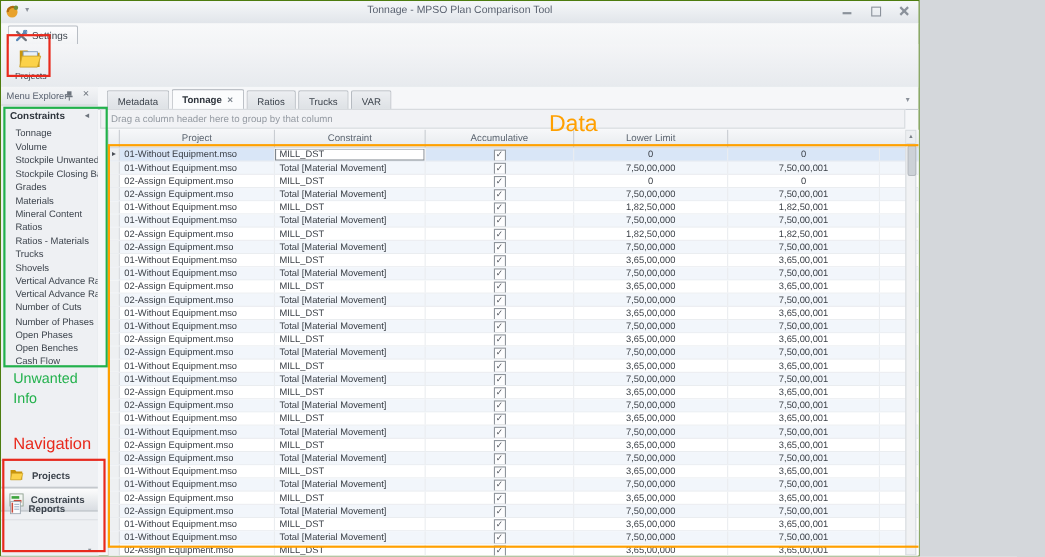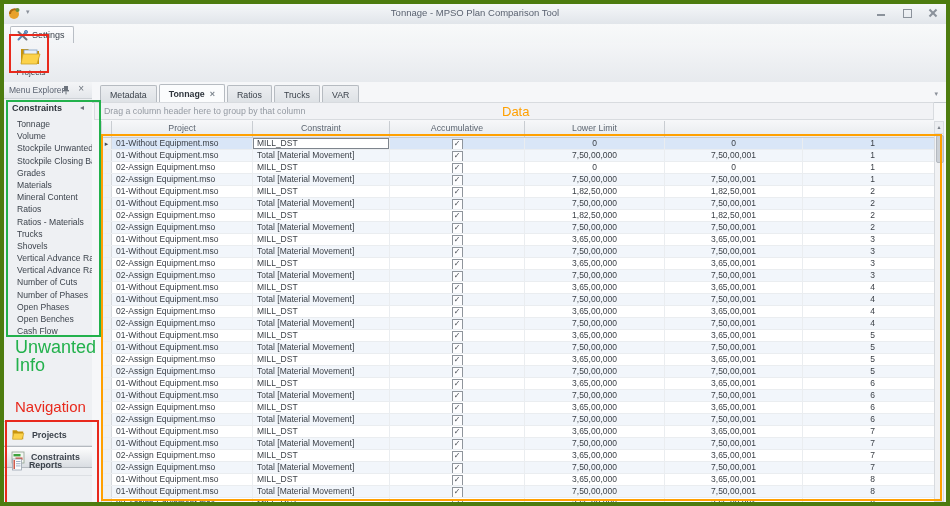--- a/index.html
+++ b/index.html
@@ -1,17 +1,17 @@
 <!DOCTYPE html>
 <html><head>
 <meta charset="utf-8">
 <style>
   html,body{margin:0;padding:0;background:#d4d7db;}
-  .app{position:relative;width:950px;height:506px;background:#f6f7f9;overflow:hidden;
-       font-family:"Liberation Sans","DejaVu Sans",sans-serif;border:4px solid #4d7c0f;box-sizing:border-box;
+  .app{position:relative;width:836px;height:506px;background:#f6f7f9;overflow:hidden;
+       font-family:"Liberation Sans","DejaVu Sans",sans-serif;border:1px solid #4d7c0f;box-sizing:border-box;
        -webkit-font-smoothing:antialiased;}
   
   .titlebar{position:absolute;left:0;top:0;width:100%;height:20px;
     background:linear-gradient(#f5f7f9,#e1e5ea);border-bottom:1px solid #c7ccd2;}
   .appicon{position:absolute;left:4px;top:3px;width:13px;height:13px;}
   .qat-chevron{position:absolute;left:22px;top:4px;font-size:7px;color:#8a9099;}
   .wtitle{position:absolute;left:0;right:0;top:3px;text-align:center;font-size:9.5px;color:#5a6270;}
   .winbtns{position:absolute;right:6px;top:3px;display:flex;gap:12px;}
   .winbtn{width:14px;height:12px;position:relative;cursor:default;}
   .wb-min::after{content:"";position:absolute;left:3px;bottom:3px;width:8px;height:2px;background:#8b929b;}
@@ -512,17 +512,17 @@
       <div class="vs-up">▴</div>
       <div class="vs-thumb"></div>
     </div>
   </div>
 
   <div class="ann" style="left:5px;top:30px;width:40px;height:39px;border:2px solid #E8291C;"></div>
   <div class="ann" style="left:2px;top:96px;width:95px;height:237px;border:2px solid #22B14C;"></div>
   <div class="ann" style="left:97px;top:130px;width:841px;height:367px;border:2px solid #FFA000;"></div>
   <div class="ann" style="left:1px;top:416px;width:94px;height:85px;border:2px solid #E8291C;"></div>
 
-  <div class="ann-label" style="left:498px;top:100px;font-size:13px;color:#FFA000;">Data</div>
-  <div class="ann-label" style="left:11px;top:334px;width:66px;font-size:18px;line-height:18px;color:#22B14C;">Unwanted Info</div>
+  <div class="ann-label" style="left:498px;top:100px;font-size:21px;color:#FFA000;">Data</div>
+  <div class="ann-label" style="left:11px;top:334px;width:66px;font-size:13px;line-height:18px;color:#22B14C;">Unwanted Info</div>
   <div class="ann-label" style="left:11px;top:394px;font-size:15px;color:#E8291C;">Navigation</div>
 
 </div>
 
 </body></html>

